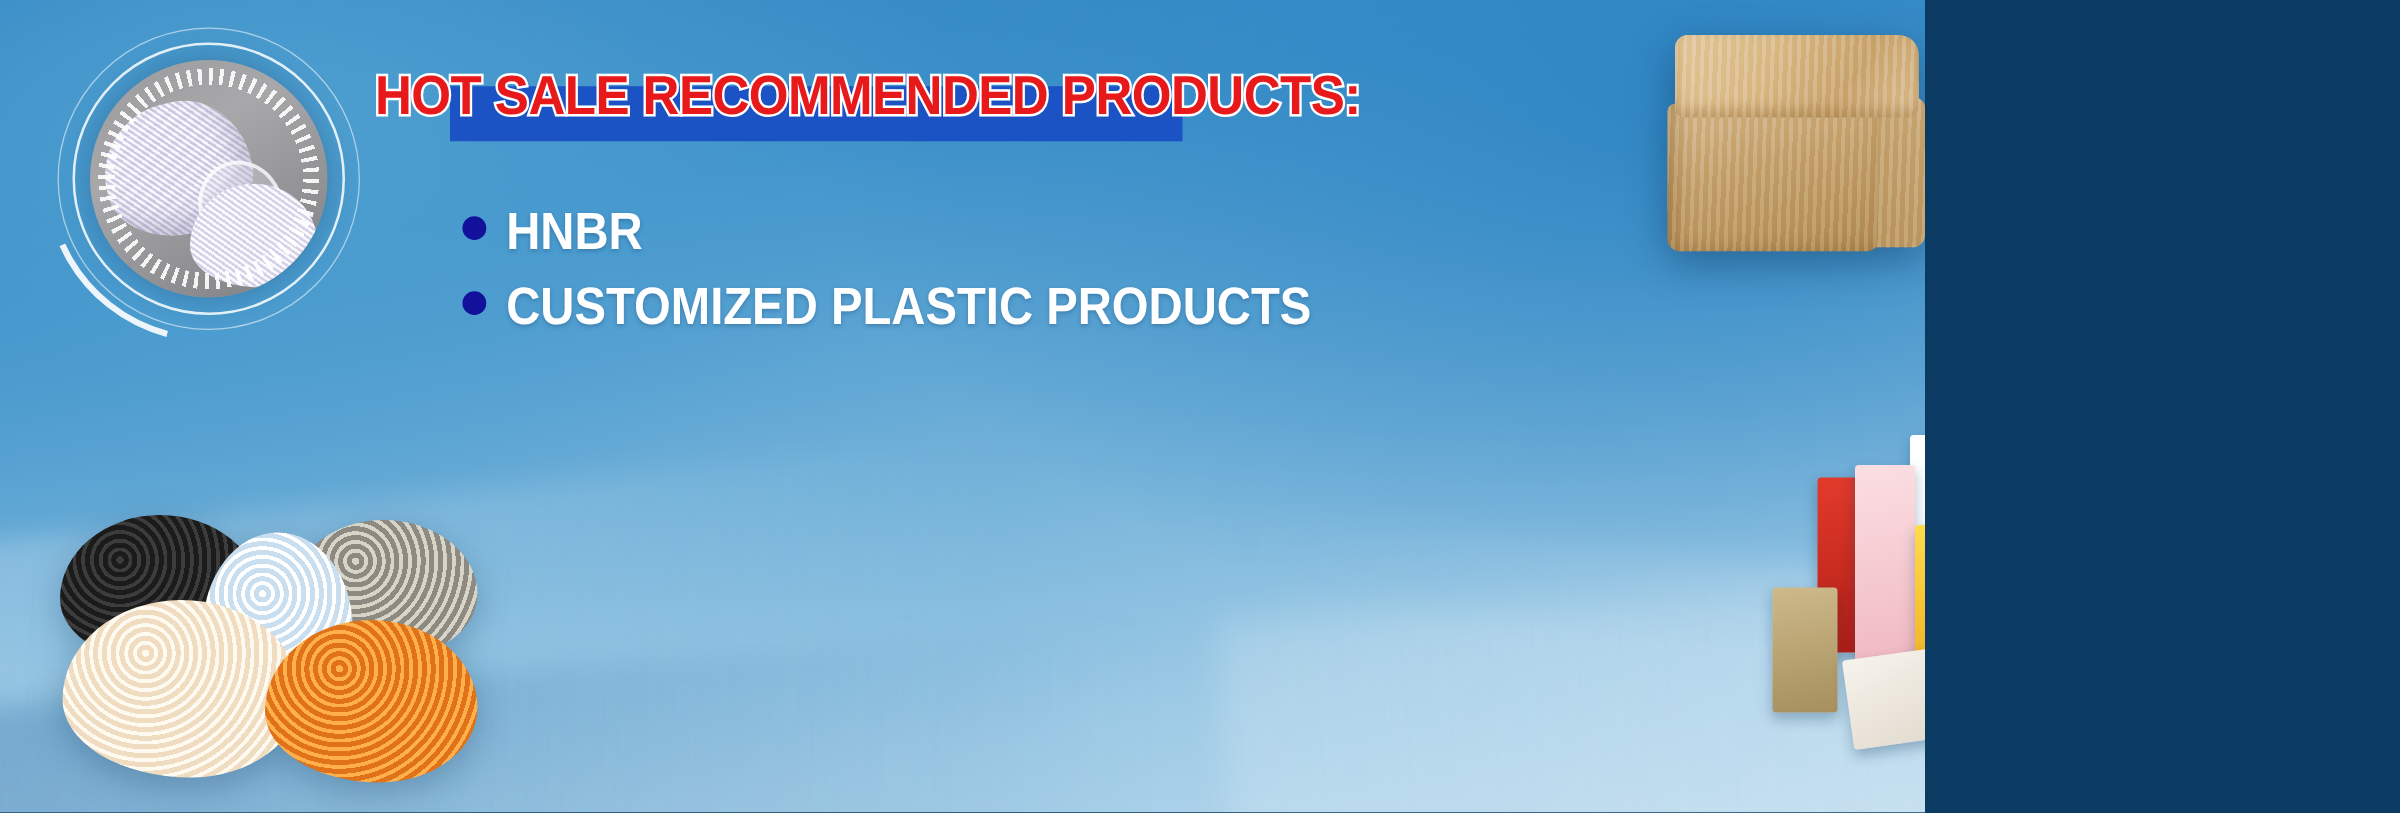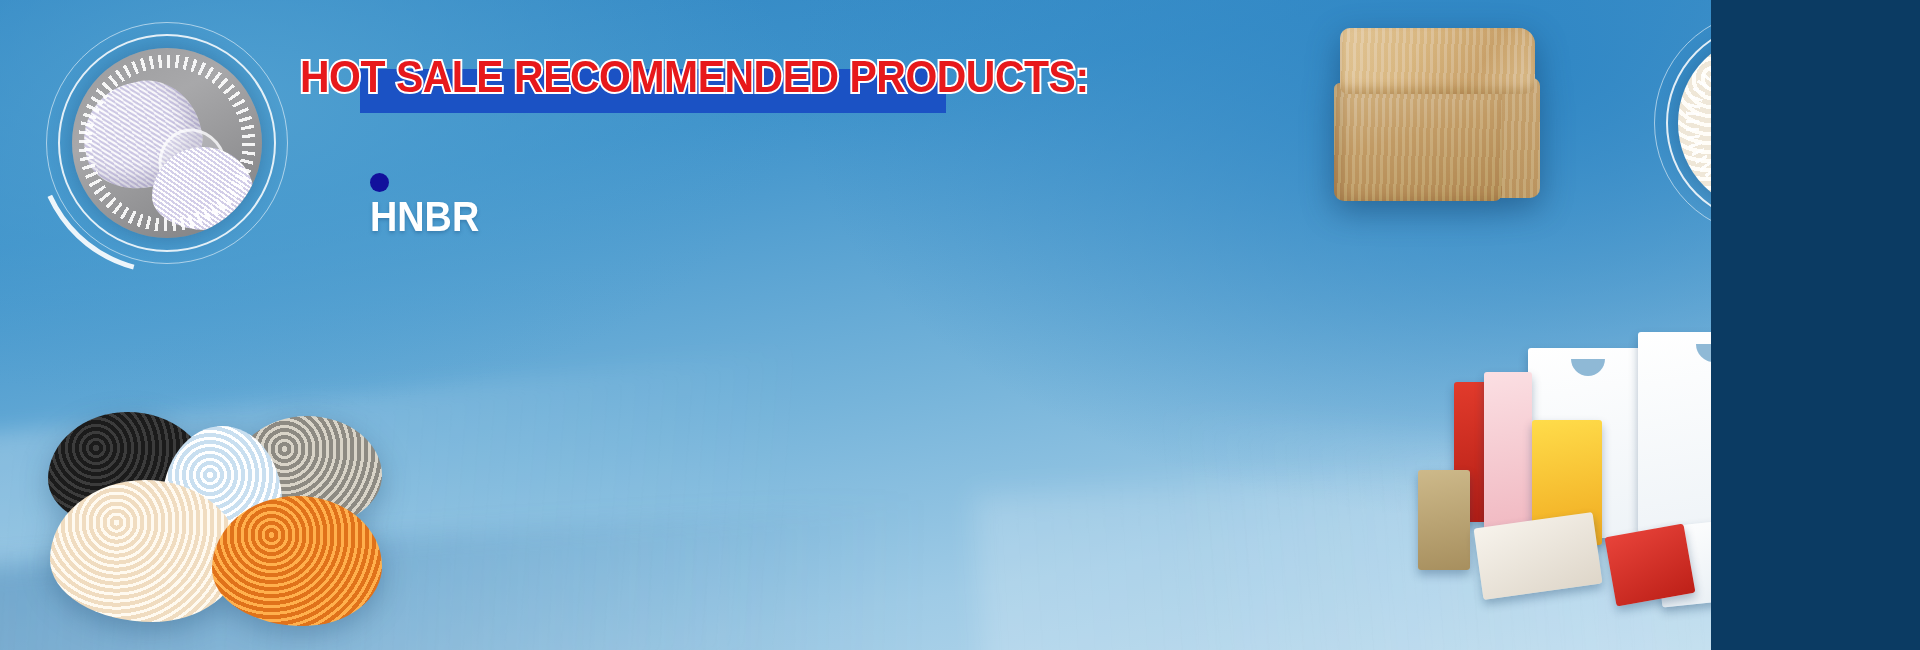--- a/index.html
+++ b/index.html
@@ -1,18 +1,18 @@
 <!DOCTYPE html>
 <html><head>
 <meta charset="utf-8">
 <style>
   html,body{margin:0;padding:0;background:#0b3b63;}
   *{box-sizing:border-box;}
   .banner{
-    position:relative;width:1711px;height:650px;overflow:hidden;
+    position:relative;width:1540px;height:650px;overflow:hidden;
     font-family:"Liberation Sans", sans-serif;
     background:
       radial-gradient(ellipse 900px 500px at 14% 16%, #4f9fd0 0%, rgba(79,159,208,0) 62%),
       radial-gradient(ellipse 1100px 700px at 88% 10%, #2f86c4 0%, rgba(47,134,196,0) 65%),
       linear-gradient(170deg,#2e84c2 0%, #3f93cb 26%, #76b4da 58%, #9fcbe6 80%, #b7d8ec 100%);
   }
   
   .sweep{position:absolute;pointer-events:none;}
   .sweep-1{left:-120px;top:380px;width:1250px;height:300px;
     background:linear-gradient(100deg, rgba(255,255,255,.26), rgba(255,255,255,0) 72%);
@@ -122,21 +122,21 @@
      font-stretch:condensed;transform:scaleX(.9);transform-origin:left center;
      white-space:nowrap;text-shadow:0 2px 4px rgba(20,70,115,.35);}
   .sz-1{font-size:40px;line-height:44px;}
   .sz-2{font-size:42px;line-height:50px;}
   .sub{font-size:24px;line-height:30px;font-weight:bold;transform:scaleX(.96);
      font-family:"Liberation Sans",sans-serif;letter-spacing:.1px;}
   .stack{display:flex;flex-direction:column;}
   .bulletcol{flex:0 0 auto;width:19px;margin-right:16px;display:flex;flex-direction:column;gap:14px;padding-top:12px;}
   .bulletcol span{width:19px;height:19px;border-radius:50%;background:#12119c;display:block;}
   .gap-a{margin-top:22px;}
-  .gap-b{margin-top:10px;flex-direction:column;}
+  .gap-b{margin-top:10px;}
 </style>
 </head>
 <body>
 
 <div class="banner">
 
   <div class="sweep sweep-1"></div>
   <div class="sweep sweep-2"></div>
   <div class="sweep sweep-3"></div>
   <div class="sweep sweep-4"></div>
@@ -181,20 +181,24 @@
   <div class="list">
 
 
 
     <div class="row gap-b">
       <div class="bullet"></div>
       <div class="item sz-2">HNBR</div>
     </div>
 
 
+    <div class="row gap-b">
+      <div class="bullet"></div>
+      <div class="item sz-2">CUSTOMIZED PLASTIC PRODUCTS</div>
+    </div>
 
   </div>
 
   <div class="granule-piles">
     <div class="pile pile-black"></div>
     <div class="pile pile-grey"></div>
     <div class="pile pile-blue"></div>
     <div class="pile pile-cream"></div>
     <div class="pile pile-orange"></div>
   </div>

